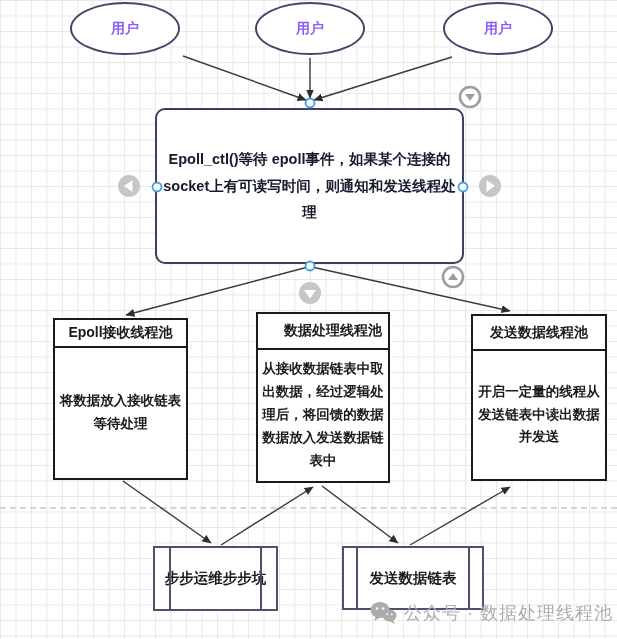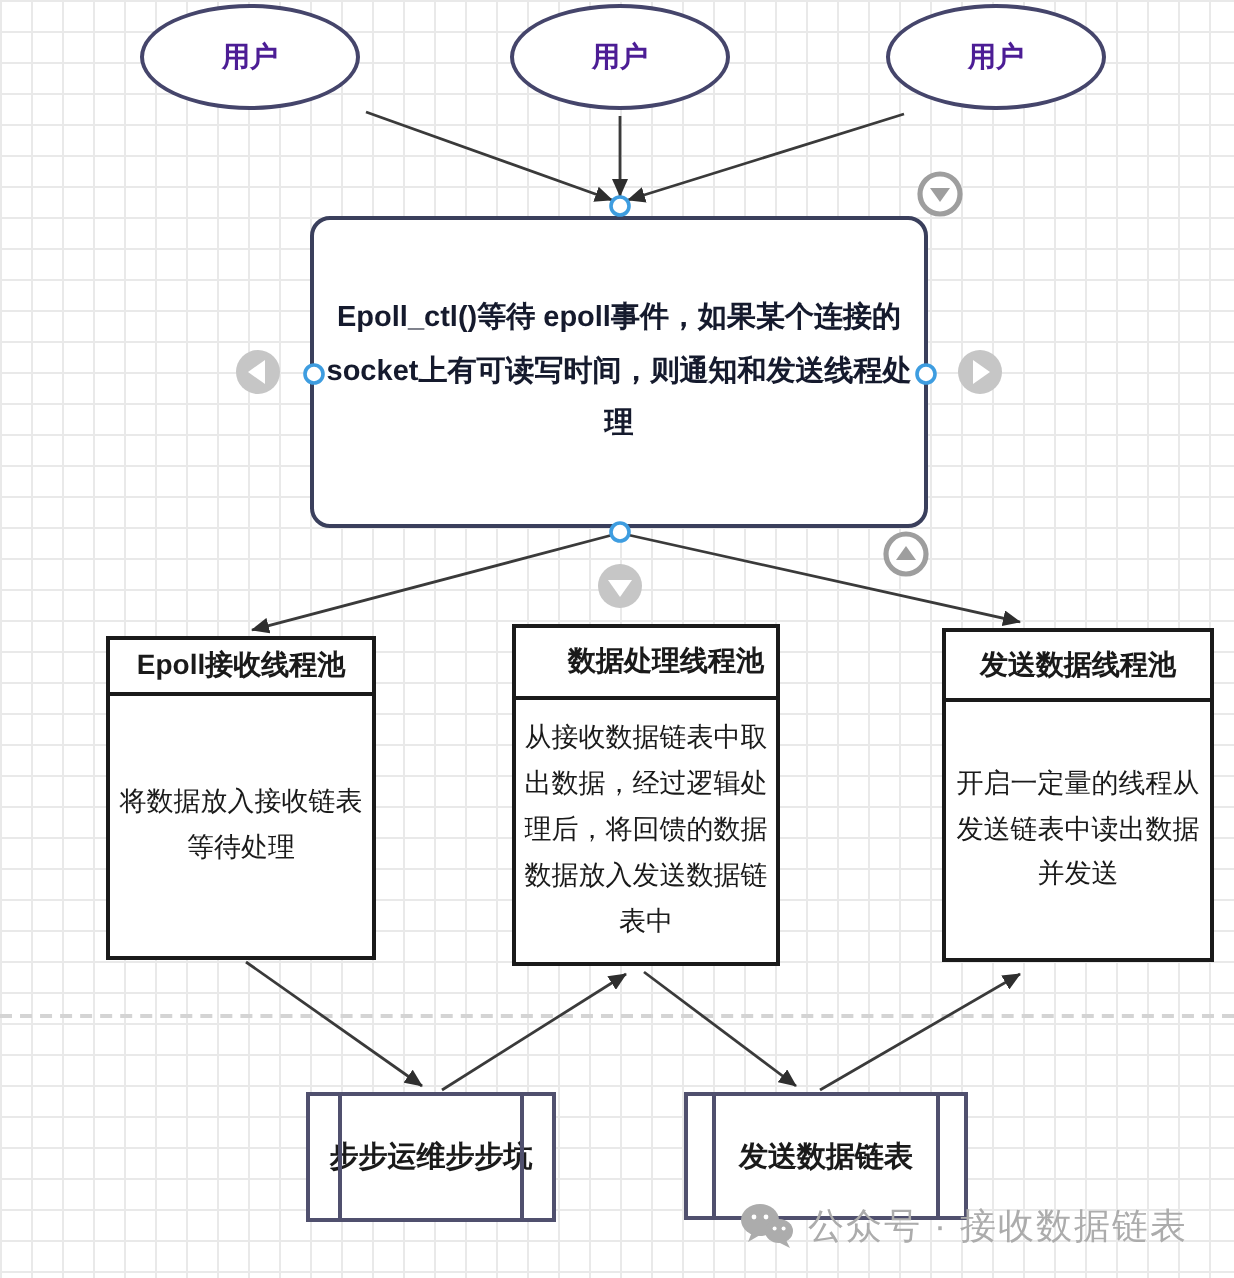--- a/index.html
+++ b/index.html
@@ -10,37 +10,37 @@
                      linear-gradient(90deg,#e9e9e9 1px,transparent 1px);
     background-size:15.5px 15.5px;
     font-family:"Liberation Sans","DejaVu Sans",sans-serif;
     color:#1a1a1a;
   }
   svg.layer{position:absolute;left:0;top:0;pointer-events:none;}
   .node{position:absolute;background:#fff;box-sizing:border-box;}
   .user-ellipse{
     width:110px;height:53px;border:2px solid #45456b;border-radius:50%;
     display:flex;align-items:center;justify-content:center;
-    font-weight:bold;font-size:14px;color:#4c1d95;
+    font-weight:bold;font-size:14px;color:#8b5cf6;
   }
   .epoll-rect{
     left:155px;top:108px;width:309px;height:156px;
     border:2px solid #3a3f5c;border-radius:10px;
     display:flex;align-items:center;justify-content:center;
     text-align:center;font-weight:bold;font-size:14.5px;line-height:1.85;
     color:#151a2d;white-space:pre-line;padding:0 4px;
   }
   .pool{border:2px solid #1a1a1a;display:flex;flex-direction:column;}
   .pool .hdr{
     border-bottom:2px solid #1a1a1a;display:flex;align-items:center;justify-content:center;
     font-weight:bold;font-size:14px;flex:0 0 auto;
   }
   .pool .bdy{
     flex:1;display:flex;align-items:center;justify-content:center;
-    text-align:center;font-weight:normal;font-size:13.5px;line-height:1.7;
+    text-align:center;font-weight:bold;font-size:13.5px;line-height:1.7;
     white-space:pre-line;padding:0 2px;
   }
   .listnode{
     border:2px solid #50506e;display:flex;align-items:center;justify-content:center;
     font-weight:bold;font-size:14.5px;
   }
   .listnode .bar{position:absolute;top:0;bottom:0;width:0;border-left:2px solid #50506e;}
   .pagebreak{
     position:absolute;left:0;top:507px;width:617px;height:0;
     border-top:2px dashed #d4d4d4;
@@ -158,16 +158,16 @@
     <svg width="27" height="24" viewBox="0 0 27 24">
       <ellipse cx="10" cy="9" rx="9.5" ry="8" fill="#acacac"></ellipse>
       <path d="M6 15 L4 20 L10 16.5 Z" fill="#acacac"></path>
       <ellipse cx="19.5" cy="14.5" rx="7" ry="6" fill="#acacac"></ellipse>
       <path d="M23 19 L25 23 L19.5 20.2 Z" fill="#acacac"></path>
       <circle cx="7" cy="7.5" r="1.2" fill="#ffffff"></circle>
       <circle cx="13" cy="7.5" r="1.2" fill="#ffffff"></circle>
       <circle cx="17.3" cy="13.2" r="1" fill="#ffffff"></circle>
       <circle cx="21.8" cy="13.2" r="1" fill="#ffffff"></circle>
     </svg>
-    <span>公众号 · 接收数据链表</span>
+    <span>公众号 · 数据处理线程池</span>
   </div>
 
 </div>
 
 </body></html>

